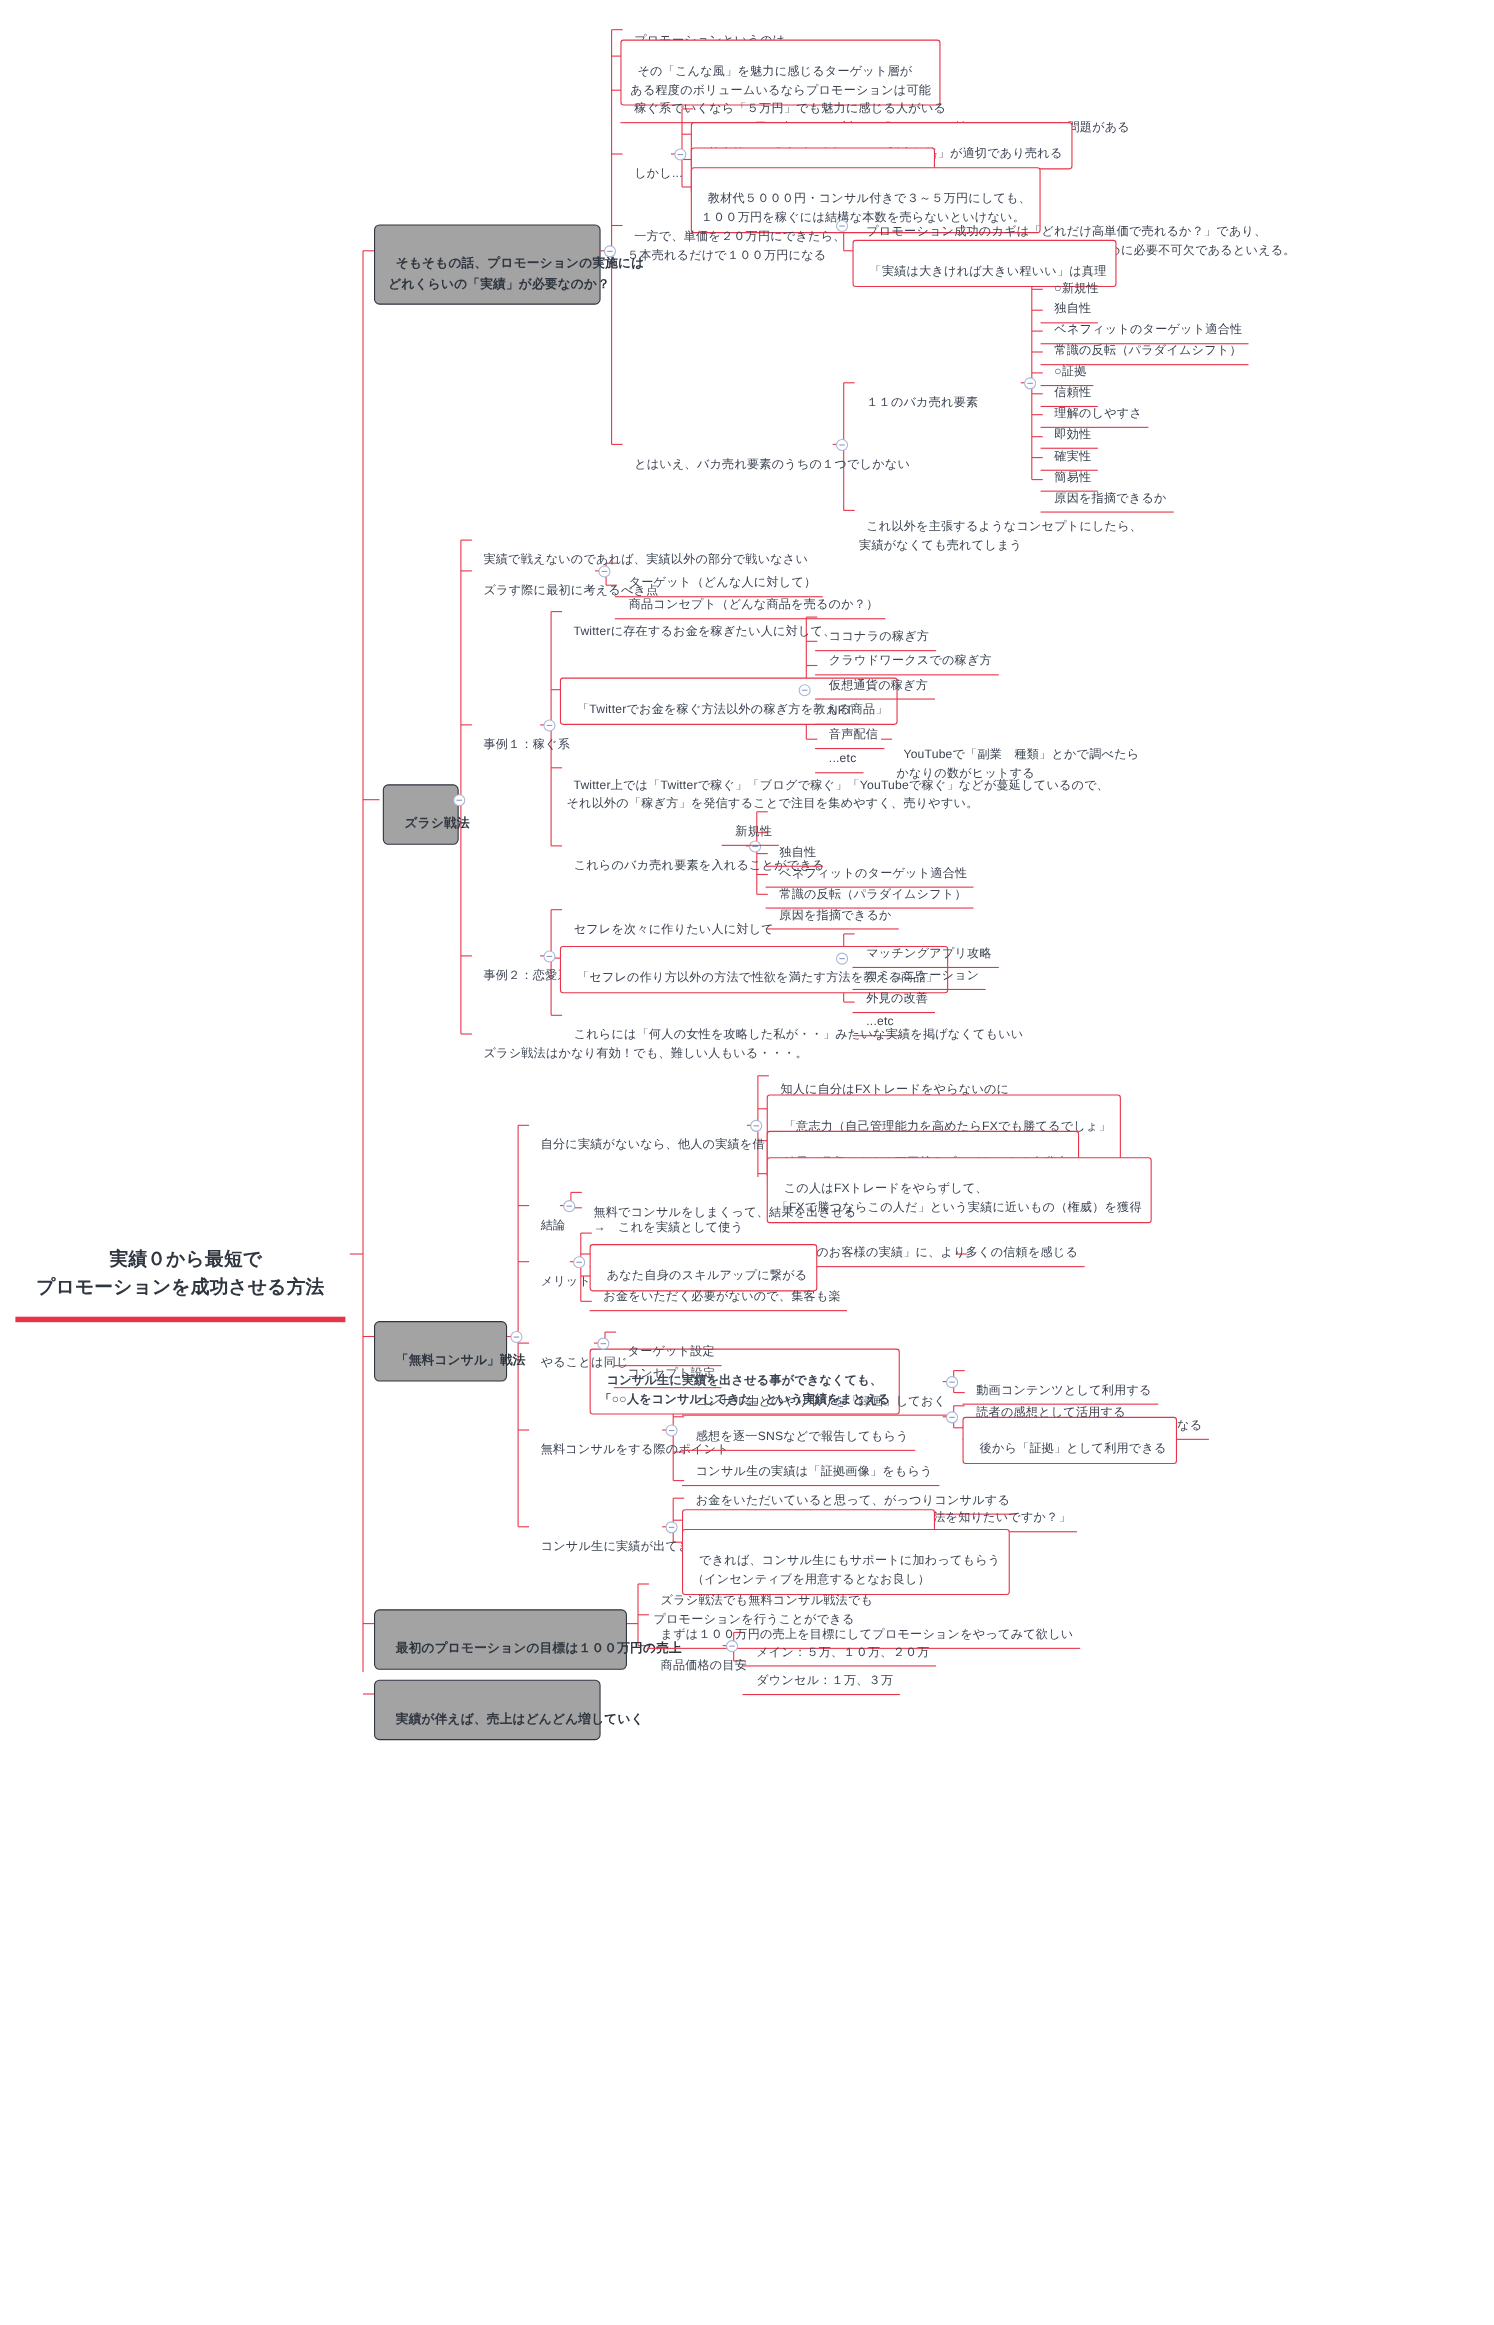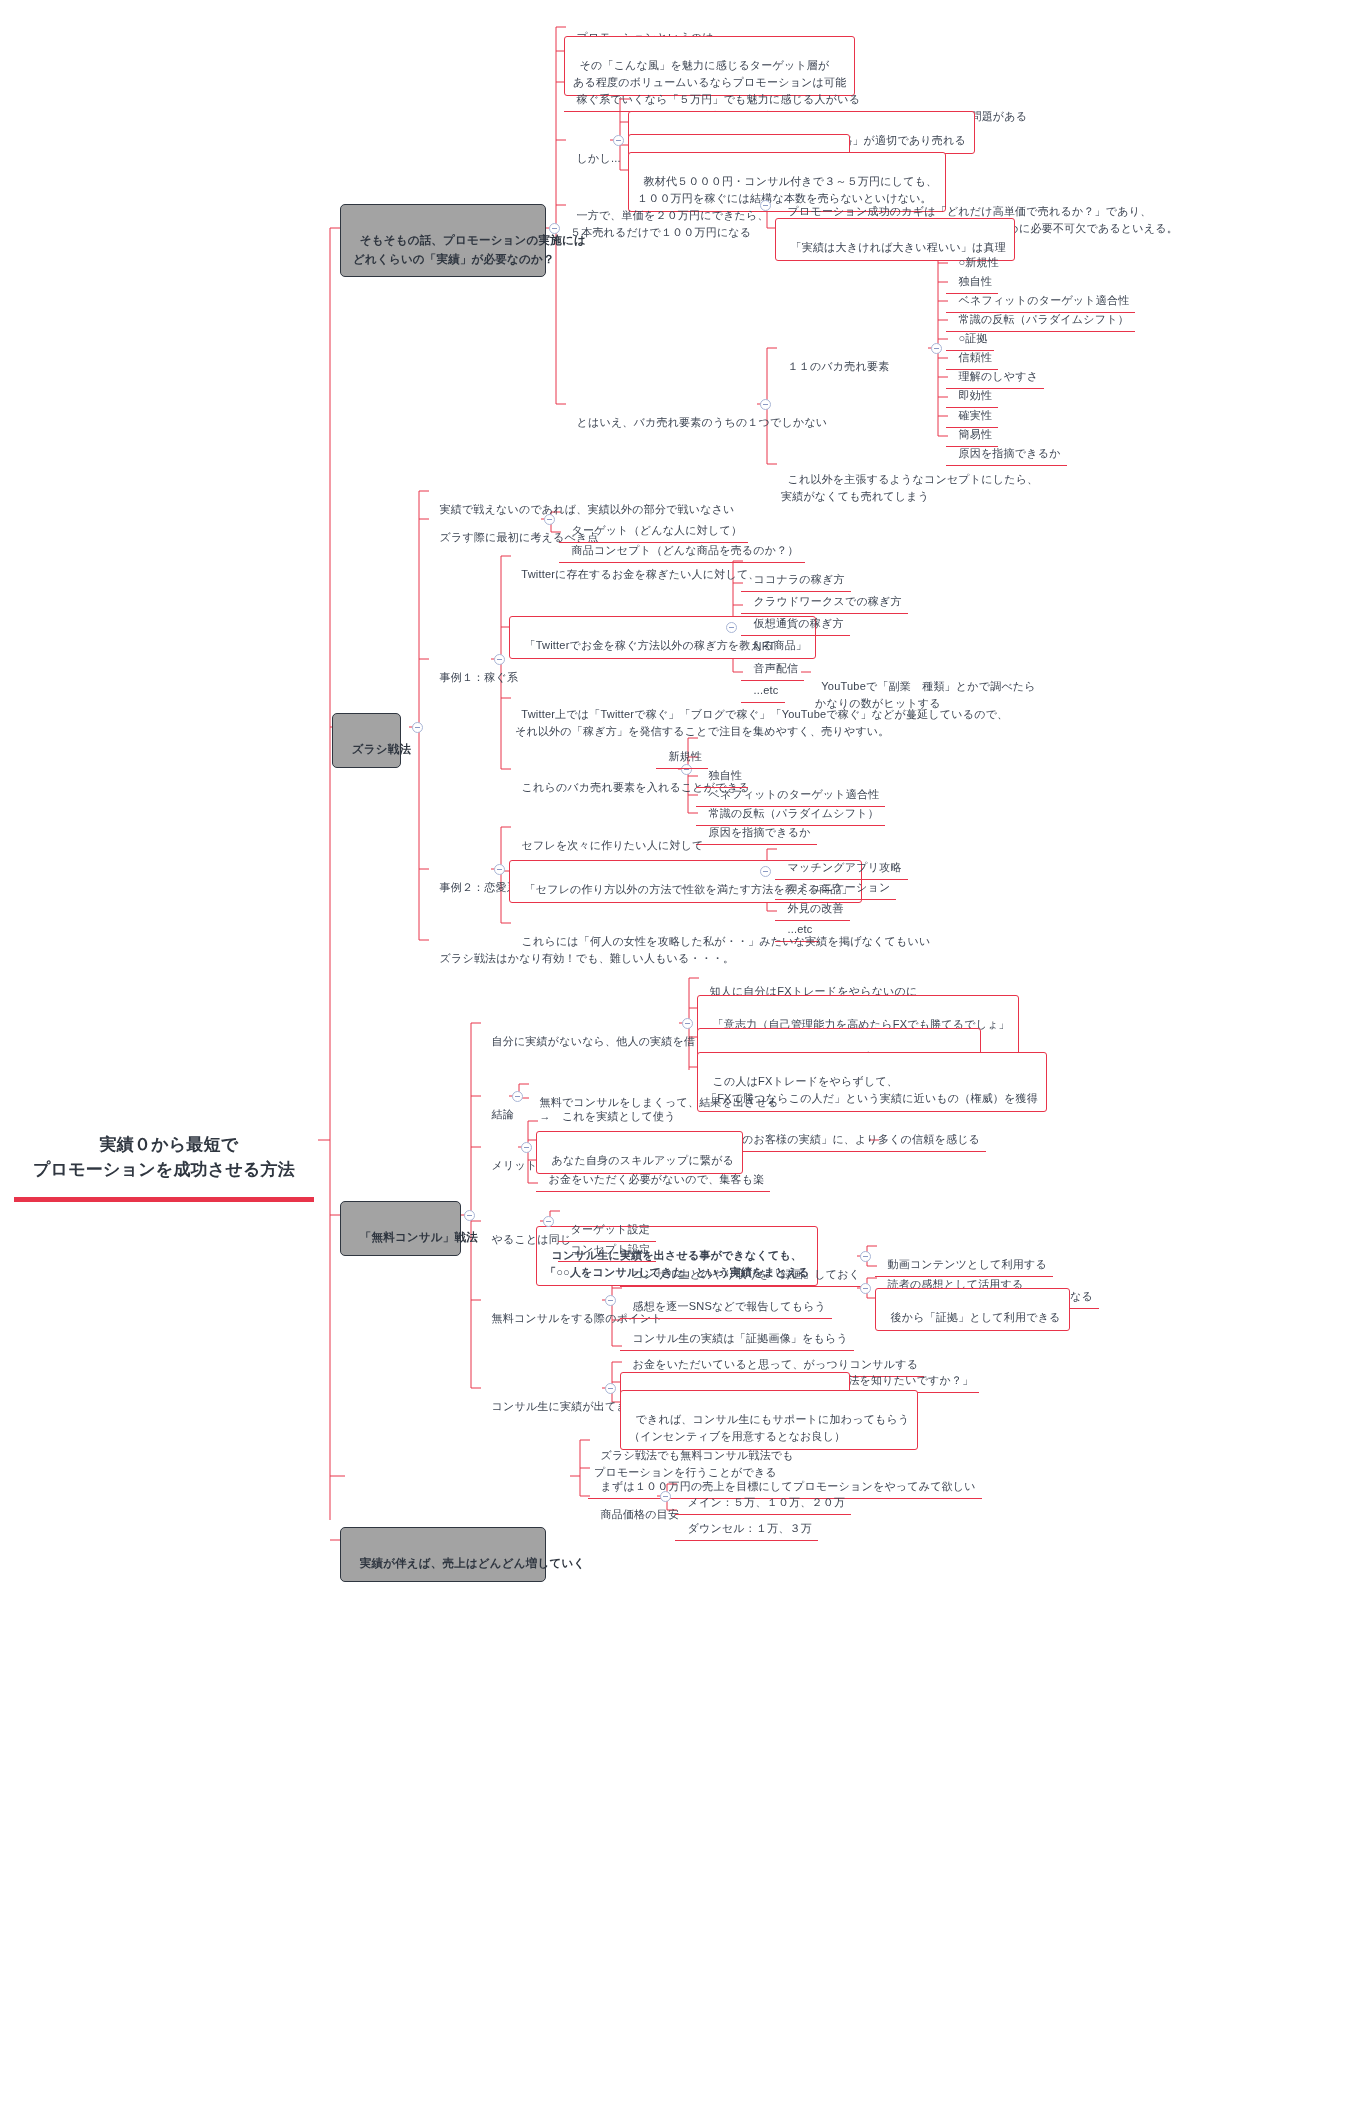--- a/index.html
+++ b/index.html
@@ -348,21 +348,21 @@
 </div>
 <div class="node n-leaf" style="left:946px; top:426px;">
   <span>原因を指摘できるか</span>
 </div>
 
 <div class="node n-plain" style="left:775px; top:452px;">
   <span>これ以外を主張するようなコンセプトにしたら、
 実績がなくても売れてしまう</span>
 </div>
 
-<div class="node n-topic" style="left:332px; top:713px; width:69px; text-align:center;">
+<div class="node n-topic" style="left:348px; top:713px; width:69px; text-align:center;">
   <span>ズラシ戦法</span>
 </div>
 <span class="toggle" style="left:412px;top:722px;"></span>
 
 <div class="node n-plain" style="left:427px; top:482px;">
   <span>実績で戦えないのであれば、実績以外の部分で戦いなさい</span>
 </div>
 <div class="node n-plain" style="left:427px; top:510px;">
   <span>ズラす際に最初に考えるべき点</span>
 </div>
@@ -570,20 +570,23 @@
   <span>「モニター生がこれだけの結果を出した方法を知りたいですか？」</span>
 </div>
 <div class="node n-box" style="left:620px; top:1372px;">
   <span>という切り口でプロモーションを始める</span>
 </div>
 <div class="node n-box" style="left:620px; top:1390px;">
   <span>できれば、コンサル生にもサポートに加わってもらう
 （インセンティブを用意するとなお良し）</span>
 </div>
 
+<div class="node n-topic" style="left:340px; top:1463px; width:230px; text-align:center;">
+  <span>最初のプロモーションの目標は１００万円の売上</span>
+</div>
 <div class="node n-plain" style="left:588px; top:1428px;">
   <span>ズラシ戦法でも無料コンサル戦法でも
 プロモーションを行うことができる</span>
 </div>
 <div class="node n-leaf" style="left:588px; top:1459px;">
   <span>まずは１００万円の売上を目標にしてプロモーションをやってみて欲しい</span>
 </div>
 <div class="node n-plain" style="left:588px; top:1487px;">
   <span>商品価格の目安</span>
 </div>

